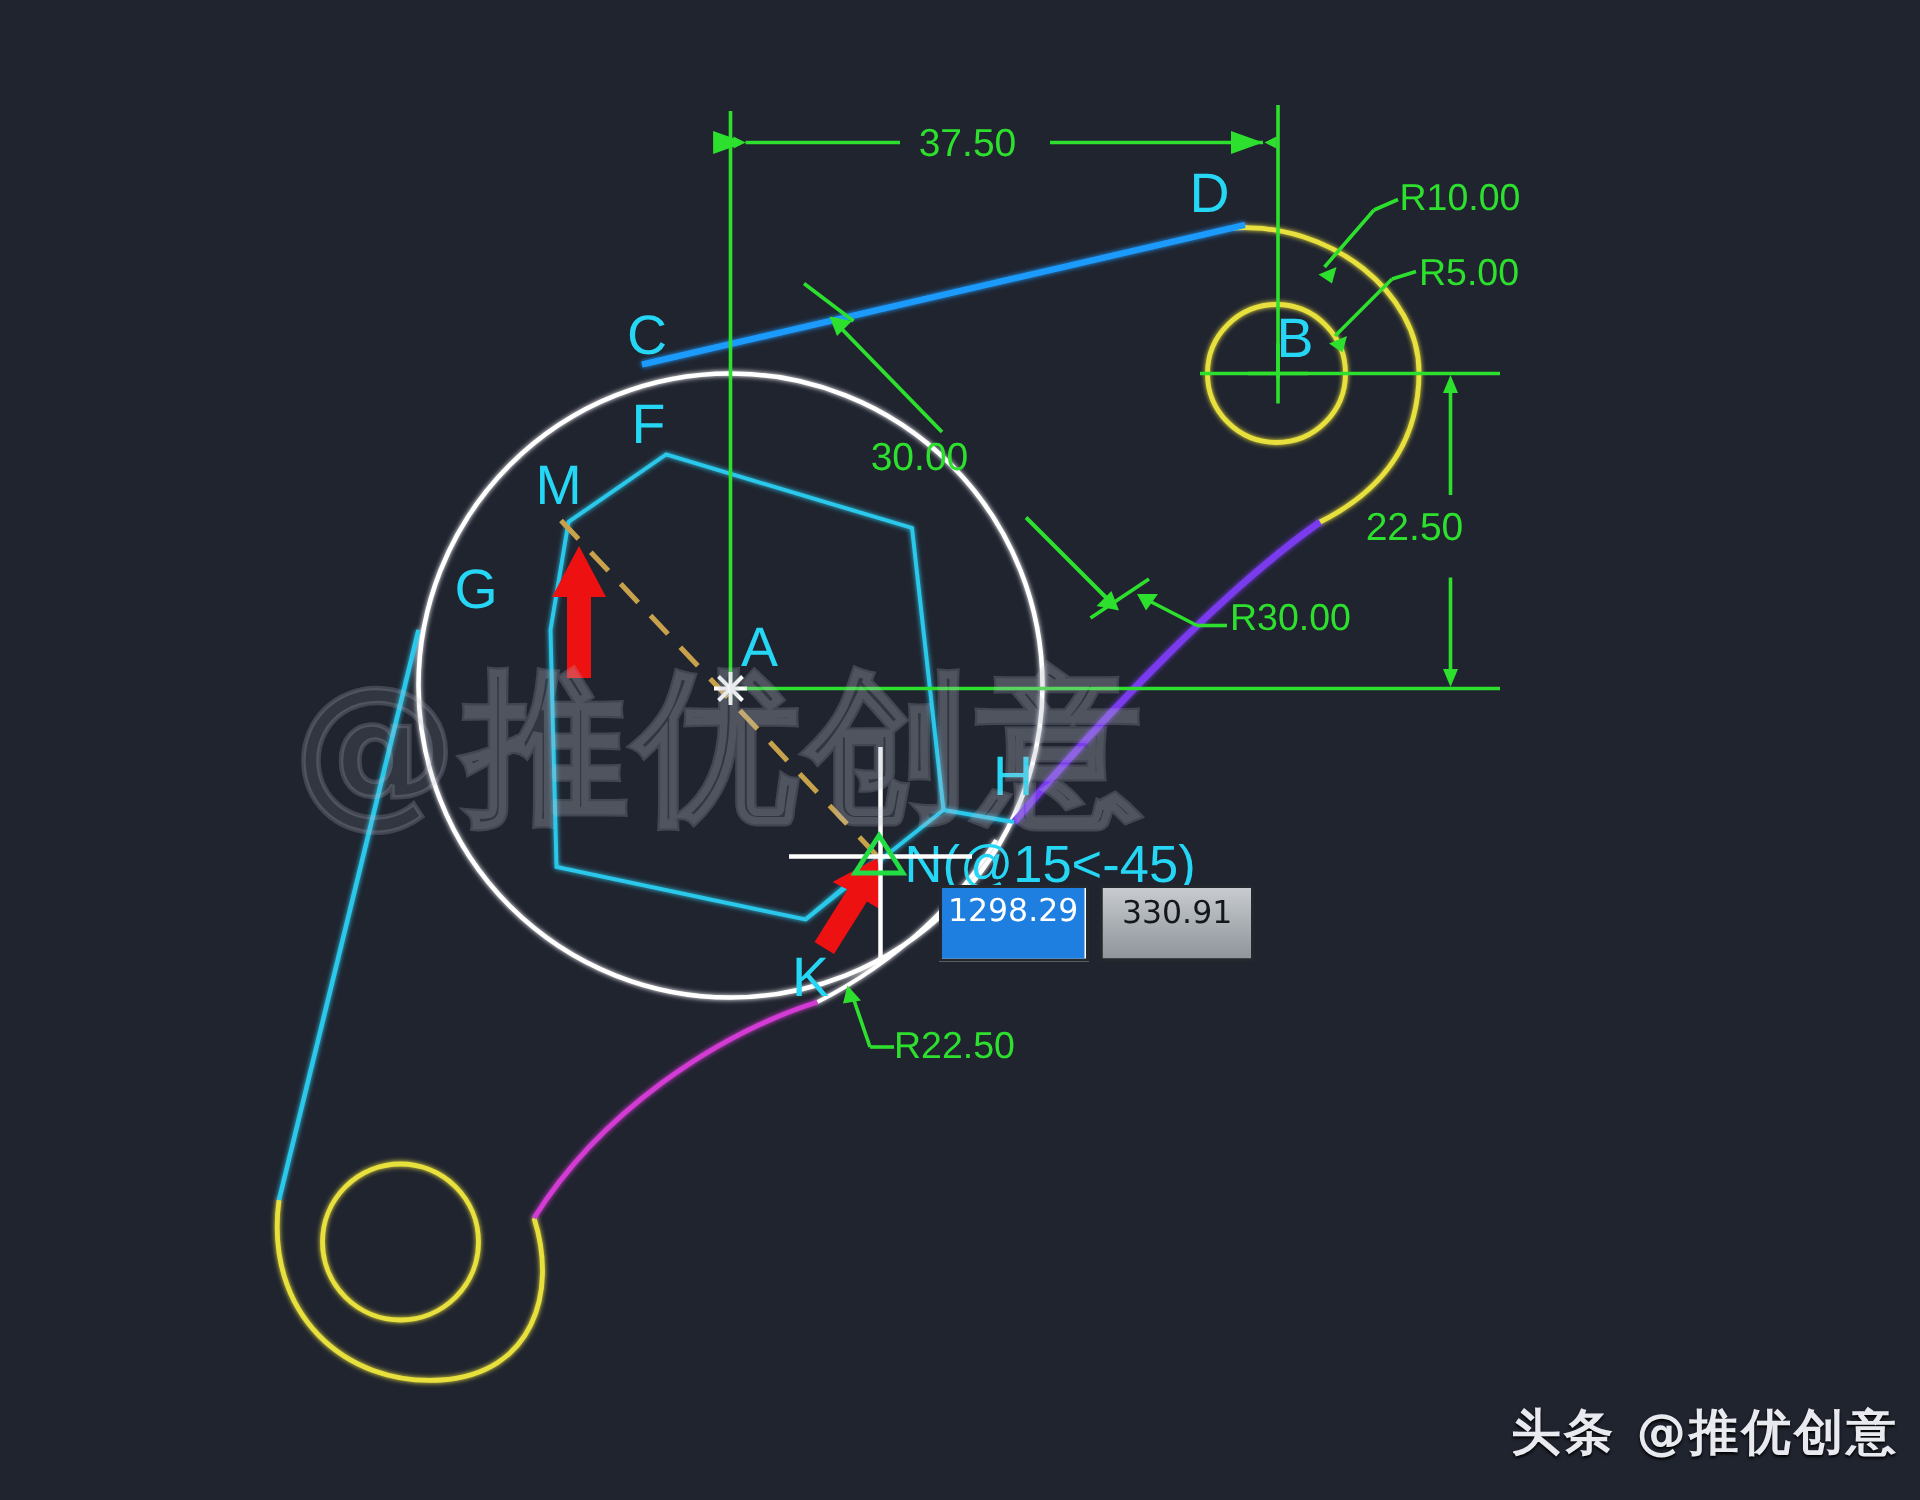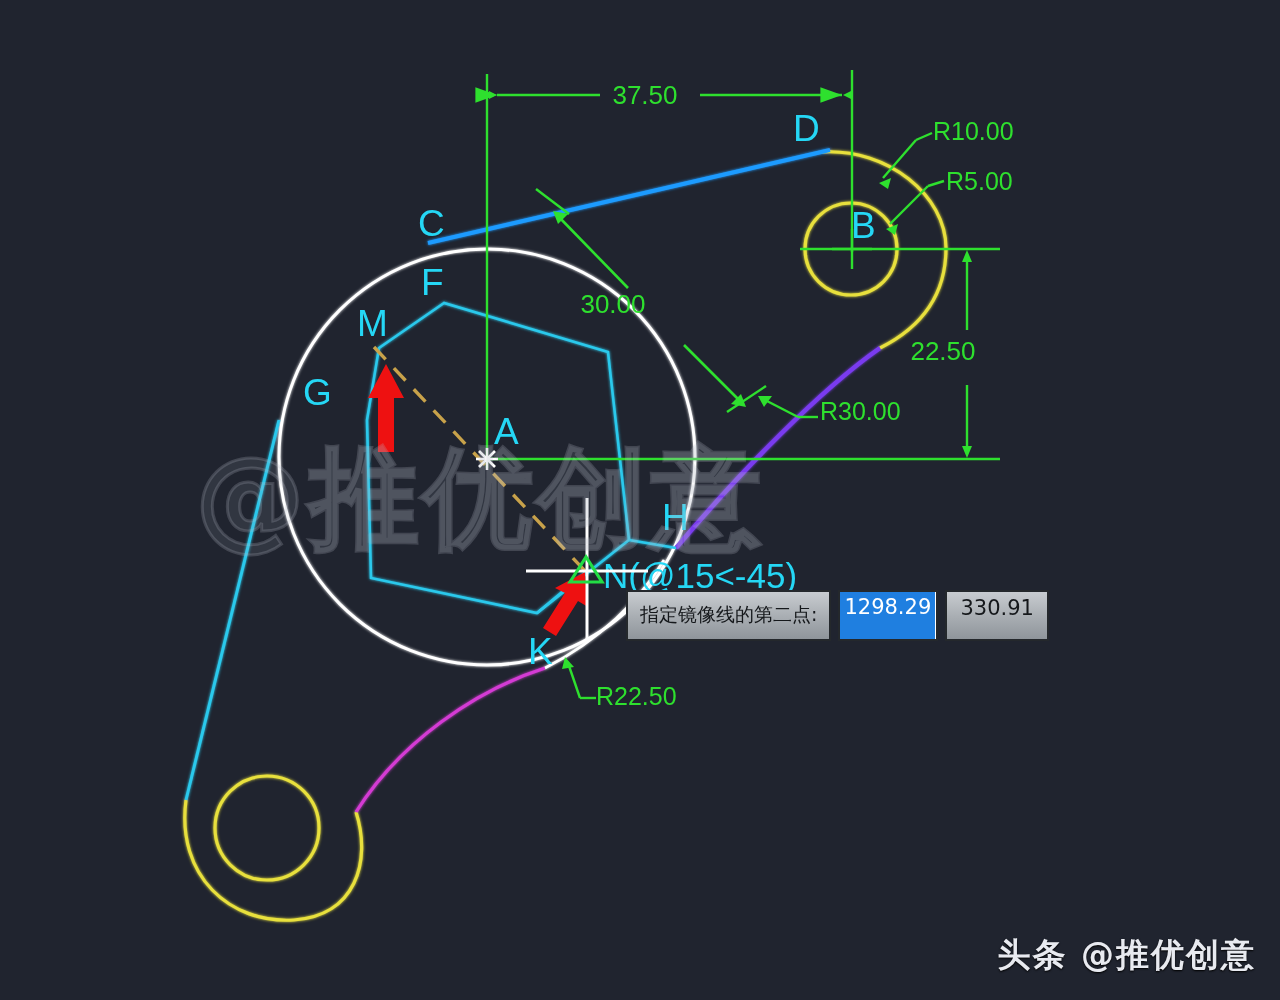--- a/index.html
+++ b/index.html
@@ -14,21 +14,21 @@
   
   .wm-main{
     position:absolute;left:195px;top:425px;
     font-size:110px;font-weight:bold;letter-spacing:4px;
     color:rgba(170,176,190,0.13);
     -webkit-text-stroke:3px rgba(185,192,205,0.22);
     font-family:"DejaVu Sans","Liberation Sans",sans-serif;
     white-space:nowrap;user-select:none;pointer-events:none;text-align:center;
   }
   .wm-corner{
-    position:absolute;right:24px;bottom:22px;
+    position:absolute;right:14px;bottom:22px;
     font-size:33px;font-weight:bold;color:#e8eaf0;
     text-shadow:0 1px 2px #000;letter-spacing:2px;
     font-family:"DejaVu Sans","Liberation Sans",sans-serif;
     white-space:nowrap;user-select:none;margin-top:16px;
   }
 
   
   #dyn-input{position:absolute;left:626px;top:590px;display:flex;align-items:stretch;gap:7px;}
   .dyn-prompt{
     background:linear-gradient(180deg,#c8ccd0 0%,#a9aeb3 52%,#8f959b 100%);
@@ -204,20 +204,19 @@
     <line x1="526" y1="571" x2="648" y2="571" stroke="#ffffff" stroke-width="3"></line>
     <line x1="587" y1="498" x2="587" y2="640" stroke="#ffffff" stroke-width="3"></line>
     <path d="M 570 582 L 586 557 L 602 582 Z" fill="none" stroke="#22dd44" stroke-width="3.2"></path>
   </g>
 </svg>
 
 <div class="wm-main">@推优创意</div>
 <div class="wm-corner">头条 @推优创意</div>
 
 <div id="dyn-input">
-  <div class="dyn-prompt">指定镜像线的第二点:</div>
   <div class="dyn-box">
     <span class="sel">1298.29</span>
   </div>
   <div class="dyn-box2">
     <span>330.91</span>
   </div>
 </div>
 
 </body></html>

